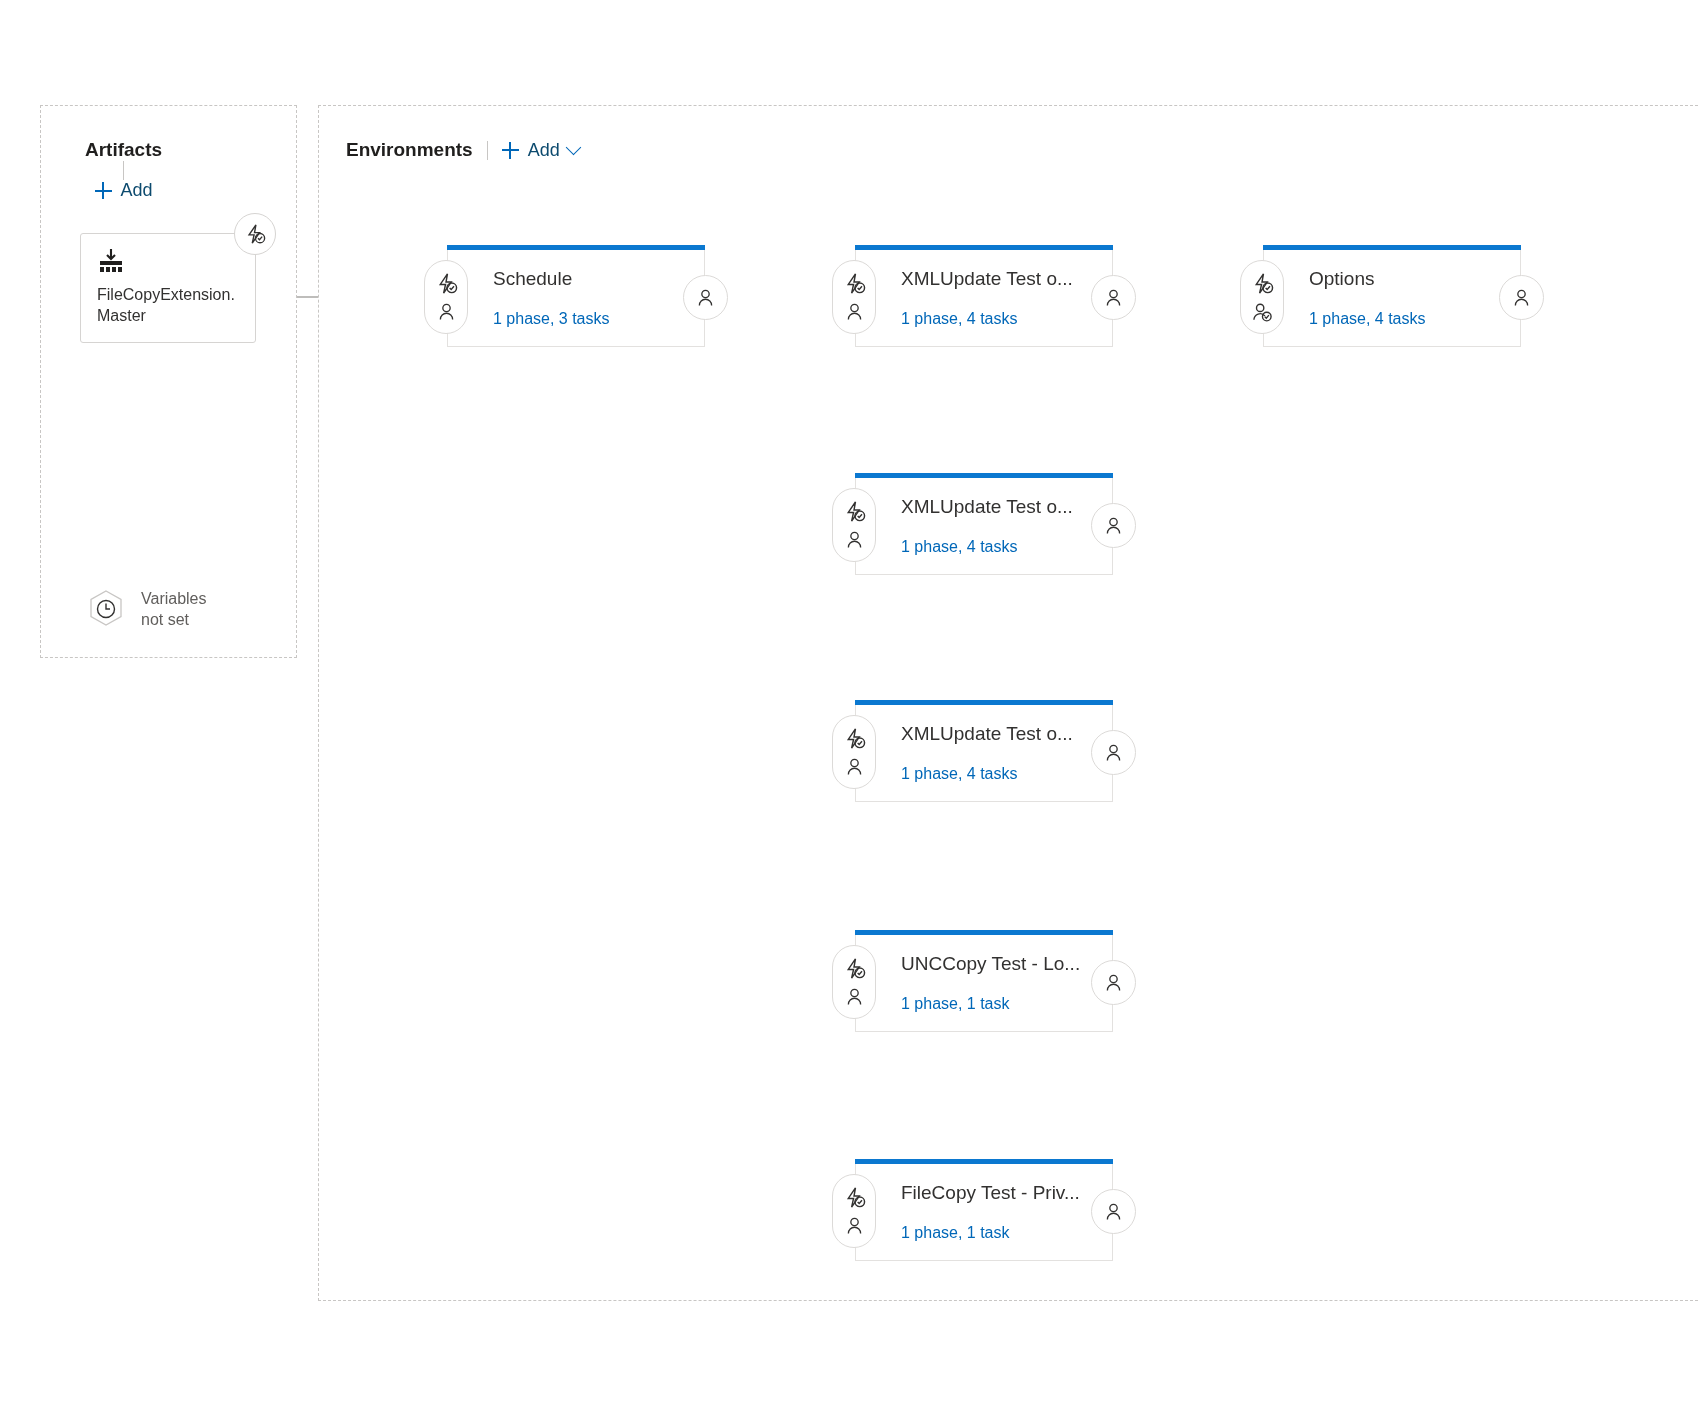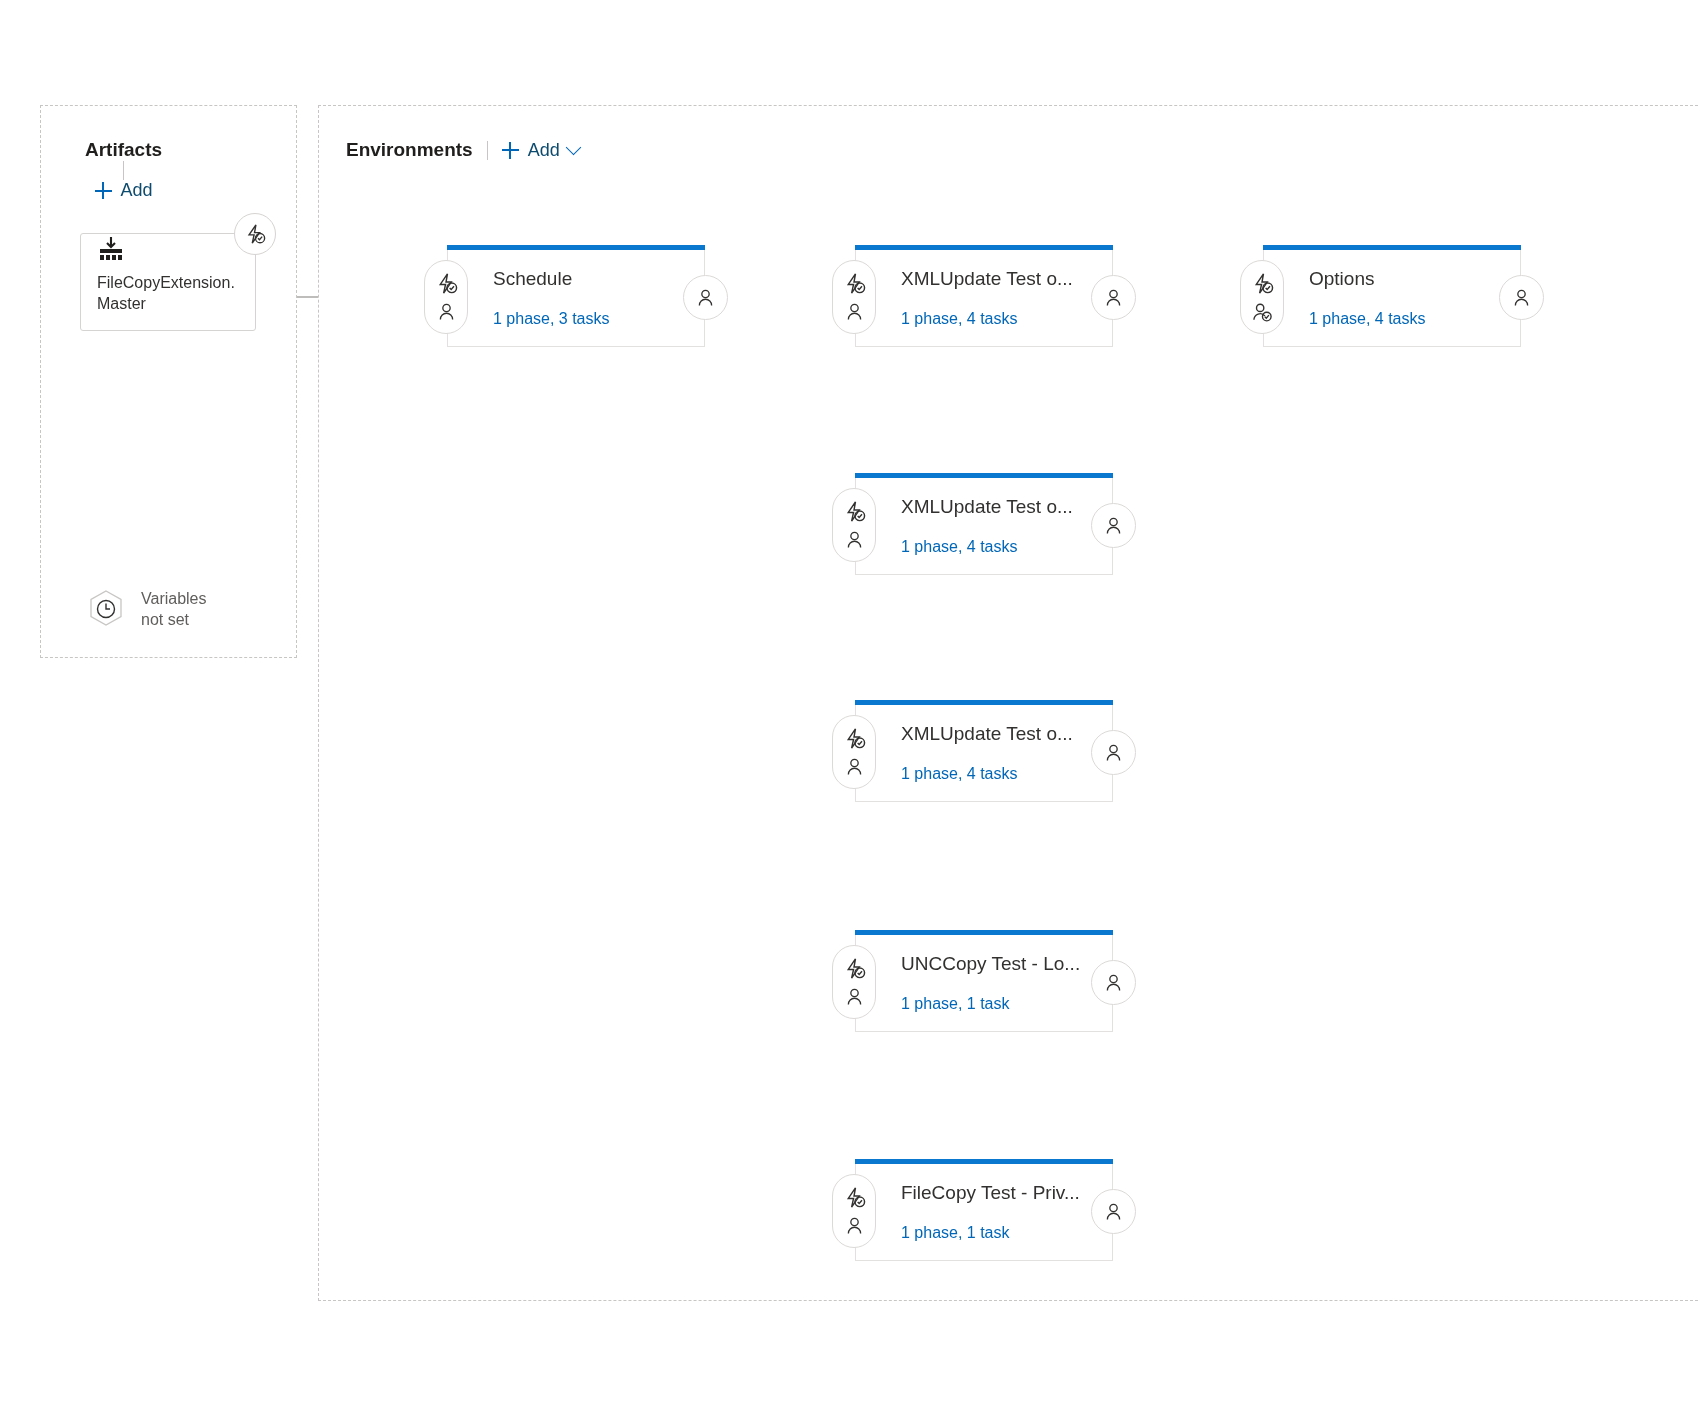--- a/index.html
+++ b/index.html
@@ -109,21 +109,21 @@
     margin-top: -5px;
   }
 
   
   .artifact {
     position: absolute;
     width: 176px;
     border: 1px solid #d6d4d2;
     border-radius: 3px;
     background: #fff;
-    padding: 2px 16px 16px 16px;
+    padding: 14px 16px 16px 16px;
   }
   .artifact .aname {
     margin-top: 10px;
     font-size: 16px;
     line-height: 21px;
     color: #323130;
     word-break: break-word;
   }
   .trigger-badge {
     position: absolute;

